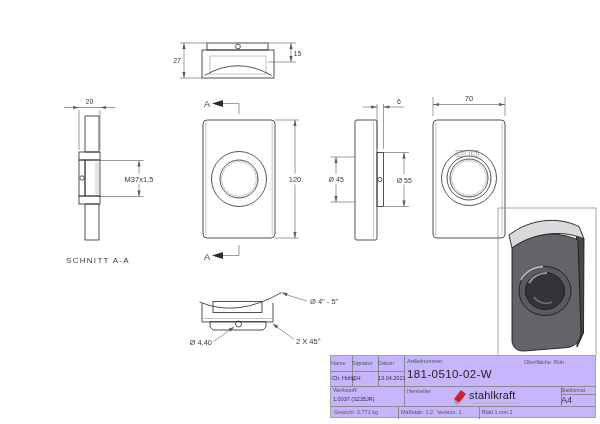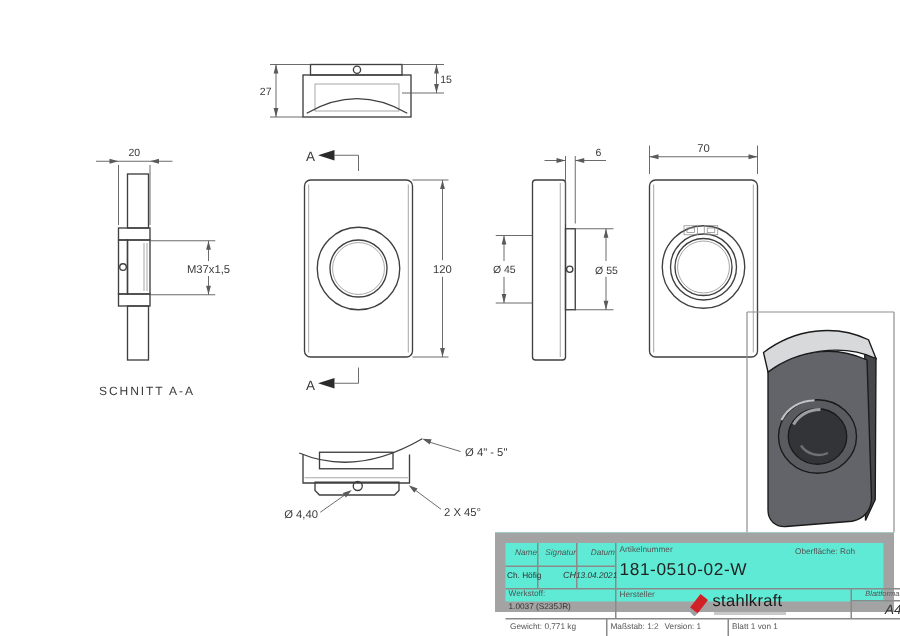--- a/index.html
+++ b/index.html
@@ -12,28 +12,28 @@
   .dim{stroke:#5a5a5a;stroke-width:.6;fill:none;}
   .arr{fill:#5a5a5a;stroke:none;}
   .sarr{fill:#2b2b2b;stroke:none;}
   .wbg{fill:#ffffff;stroke:none;}
   .t7{font-size:7px;}
   .t75{font-size:7.5px;}
   .t9{font-size:9px;}
   .cap{font-size:8px;letter-spacing:1.3px;}
   .frame{stroke:#8f8f8f;stroke-width:.8;fill:none;}
   
-  #tblock{position:absolute;left:330px;top:355px;width:266px;height:53px;
-          border:7px solid #a3a3a3;box-sizing:border-box;background:#5eead4;color:#3a3a3a;}
+  #tblock{position:absolute;left:330px;top:355px;width:266px;height:63px;
+          border:1px solid #a3a3a3;box-sizing:border-box;background:#c4b5fd;color:#3a3a3a;}
   #tblock .vl,#tblock .hl{position:absolute;background:#8a8a8a;}
   #tblock .vl{width:1px;} #tblock .hl{height:1px;}
   .cell{position:absolute;white-space:nowrap;overflow:visible;}
   .lbl{font-size:5.5px;color:#555;}
   .val{font-size:6px;color:#333;}
-  .ctr{text-align:right;font-style:italic;}
+  .ctr{text-align:left;}
   .artnum{font-size:11.5px;letter-spacing:.4px;color:#222;}
   .brand{font-size:11px;font-weight:normal;color:#1b1b1b;letter-spacing:.2px;}
   .a4{font-size:9px;color:#333;}
   .tagline{position:absolute;height:2px;background:#b7b7b7;opacity:.75;}
 </style>
 </head>
 <body>
 
 <div id="sheet">
 

